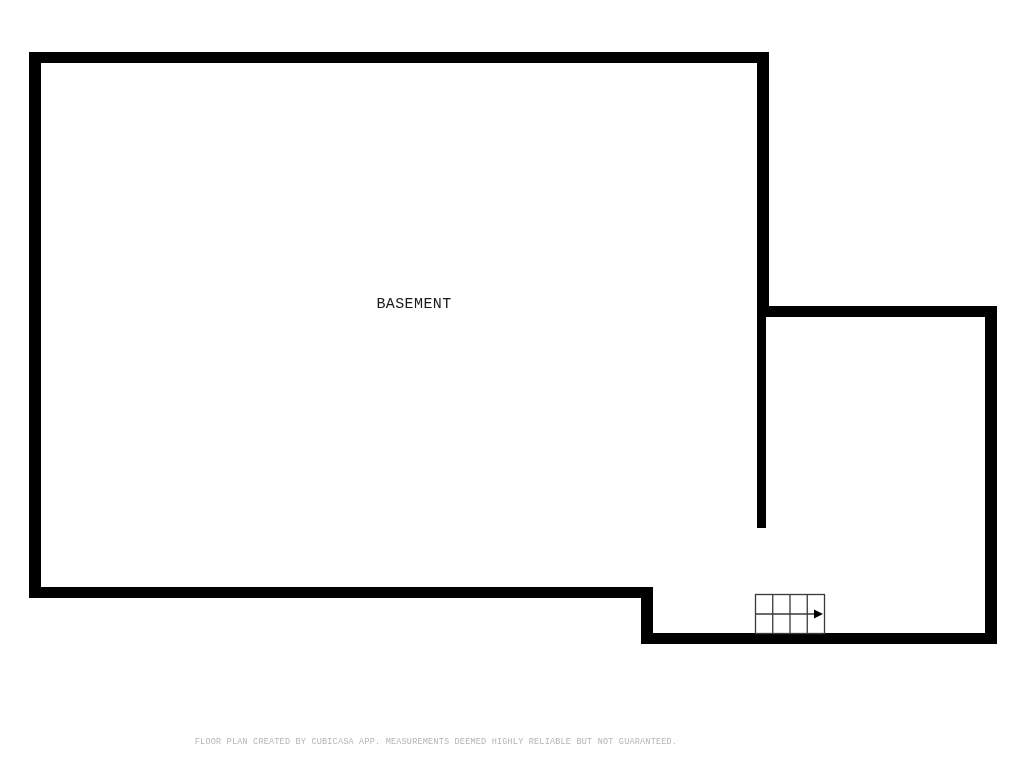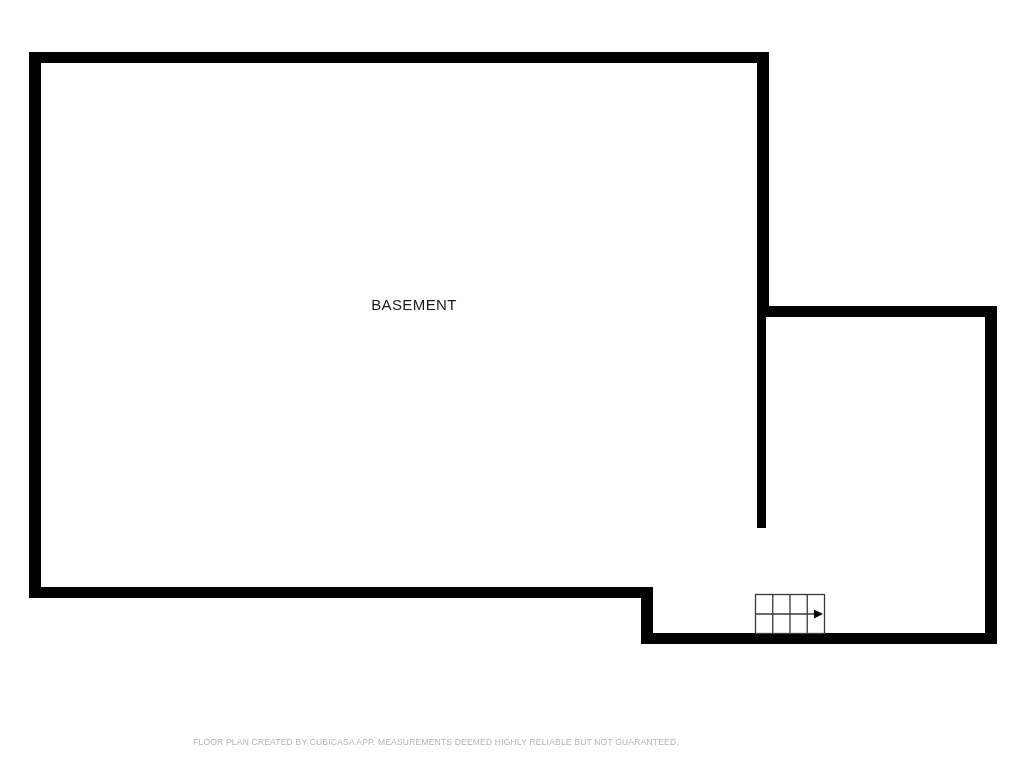--- a/index.html
+++ b/index.html
@@ -8,20 +8,21 @@
     width: 1024px;
     height: 768px;
     overflow: hidden;
     font-family: "Liberation Sans", "DejaVu Sans", sans-serif;
   }
   #stage {
     position: relative;
     width: 1024px;
     height: 768px;
     background: #ffffff;
+    font-family: Liberation Mono, monospace;
   }
   #plan-svg {
     position: absolute;
     left: 0;
     top: 0;
     display: block;
   }
   .room-label {
     position: absolute;
     left: 314px;

